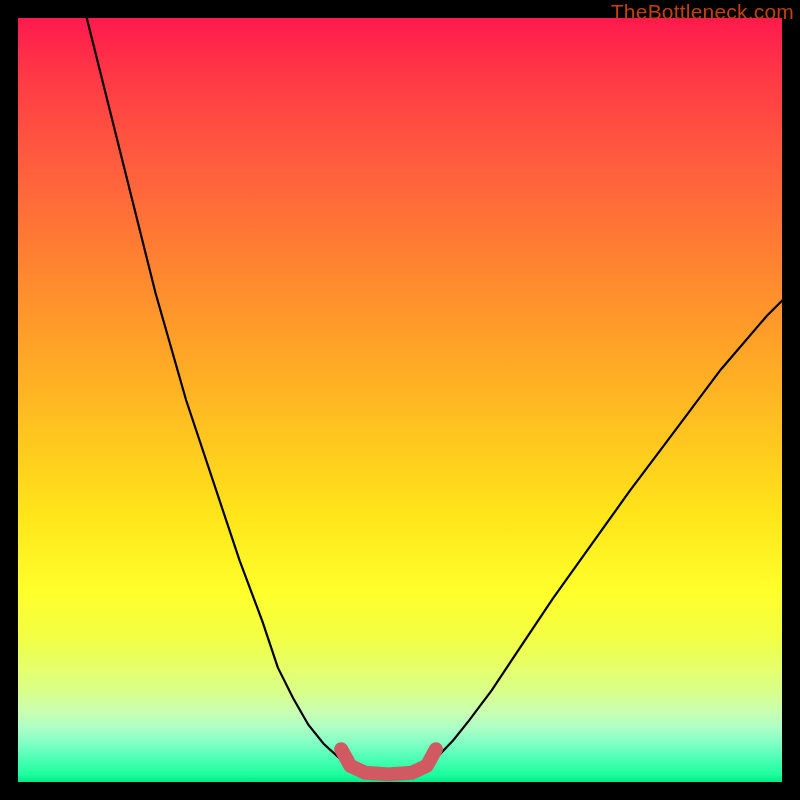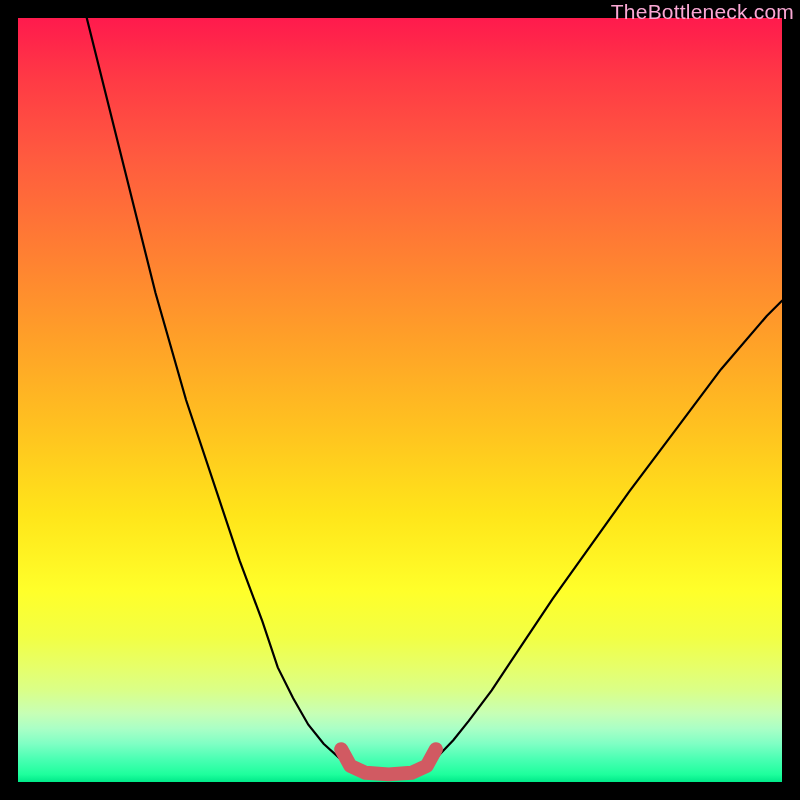--- a/index.html
+++ b/index.html
@@ -53,21 +53,21 @@
   svg.curves {
     position: absolute;
     inset: 0;
     width: 100%;
     height: 100%;
   }
   .watermark {
     position: absolute;
     top: 0px;
     right: 6px;
-    color: #f9a8d4;
+    color: #c2410c;
     font-size: 21px;
     letter-spacing: 0.2px;
   }
 </style>
 </head>
 <body>
 
 <div class="frame">
   <div class="plot">
     <div class="gradient"></div>

